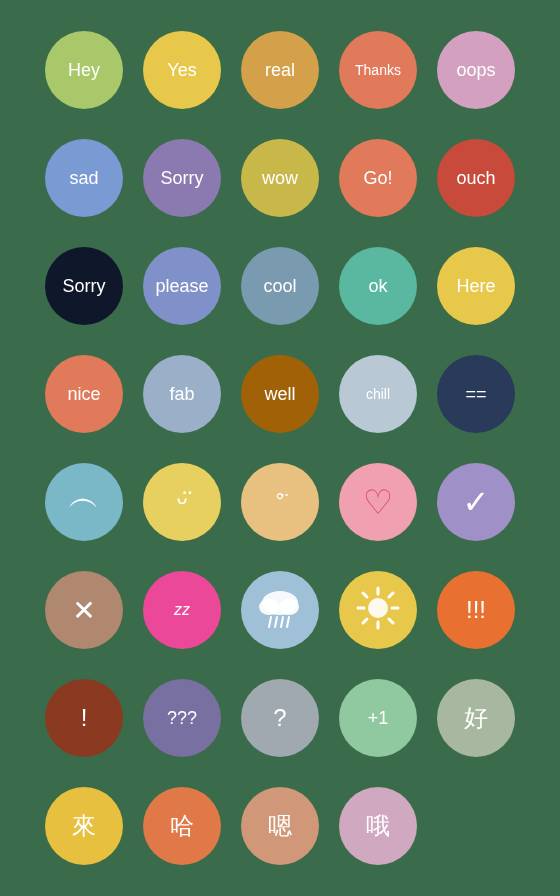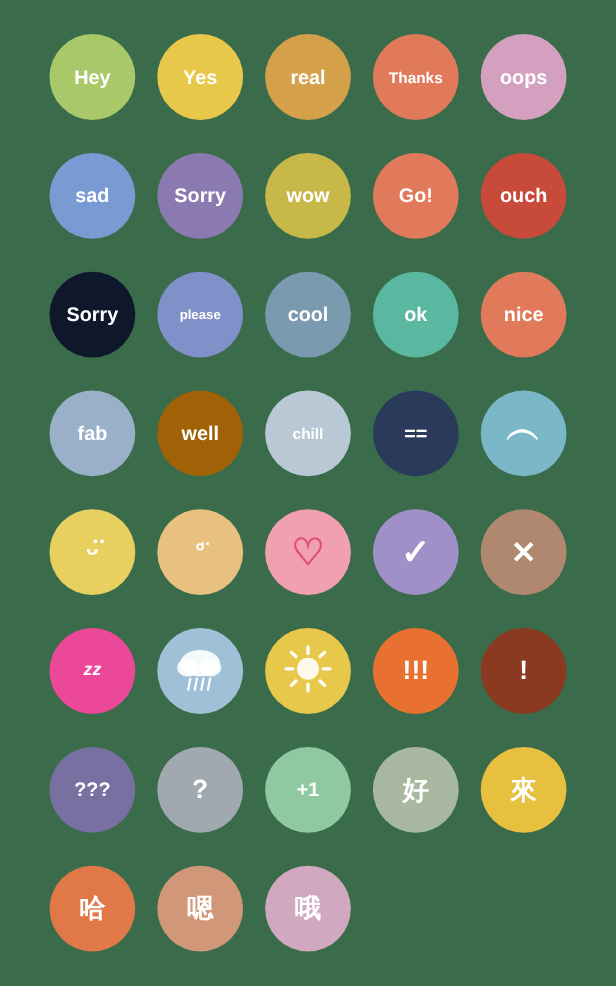--- a/index.html
+++ b/index.html
@@ -22,21 +22,21 @@
     .circle {
       width: 78px;
       height: 78px;
       border-radius: 50%;
       display: flex;
       align-items: center;
       justify-content: center;
       font-family: 'Comic Sans MS', 'Chalkboard SE', cursive, sans-serif;
       font-size: 18px;
       color: white;
-      font-weight: bold;
+      font-weight: normal;
       text-align: center;
       cursor: pointer;
       user-select: none;
       margin: auto;
     }
 
     
   </style>
 </head>
 <body>
@@ -46,23 +46,24 @@
     <div class="circle" style="background-color: rgb(232, 200, 74);">Yes</div>
     <div class="circle" style="background-color: rgb(212, 160, 74);">real</div>
     <div class="circle" style="background-color: rgb(224, 122, 90); font-size: 14px;">Thanks</div>
     <div class="circle" style="background-color: rgb(212, 160, 192);">oops</div>
     <div class="circle" style="background-color: rgb(122, 154, 212);">sad</div>
     <div class="circle" style="background-color: rgb(138, 122, 176);">Sorry</div>
     <div class="circle" style="background-color: rgb(200, 184, 74);">wow</div>
     <div class="circle" style="background-color: rgb(224, 122, 90);">Go!</div>
     <div class="circle" style="background-color: rgb(200, 74, 58);">ouch</div>
     <div class="circle" style="background-color: #0f172a;">Sorry</div>
-    <div class="circle" style="background-color: rgb(128, 144, 200); font-size: 12px;">please</div>
+    <div class="circle" style="background-color: rgb(128, 144, 200); font-size: 18px;">please</div>
     <div class="circle" style="background-color: rgb(122, 154, 176);">cool</div>
     <div class="circle" style="background-color: rgb(90, 184, 160);">ok</div>
+    <div class="circle" style="background-color: rgb(232, 200, 74);">Here</div>
     <div class="circle" style="background-color: rgb(224, 122, 90);">nice</div>
     <div class="circle" style="background-color: rgb(154, 176, 200);">fab</div>
     <div class="circle" style="background-color: #a16207;">well</div>
     <div class="circle" style="background-color: rgb(184, 200, 212); font-size: 14px;">chill</div>
     <div class="circle" style="background-color: rgb(42, 58, 90);">==</div>
     <div class="circle" style="background-color: rgb(122, 184, 200); font-size: 32px;">
       <span style="display:inline-block;transform:translateY(-4px)">︵</span>
     </div>
     <div class="circle" style="background-color: rgb(232, 208, 96); font-size: 28px;">
       <span>ᵕ̈</span>

